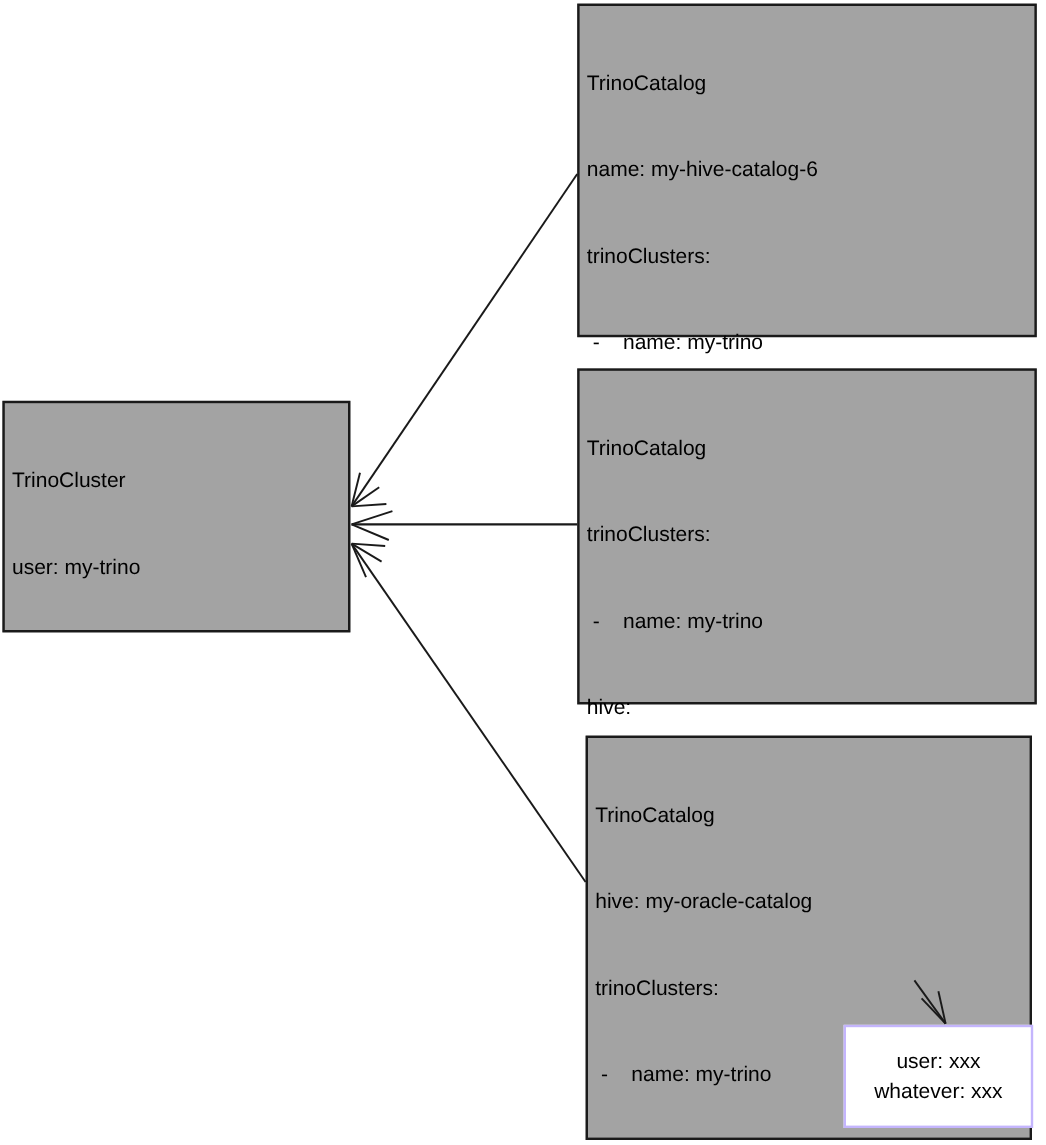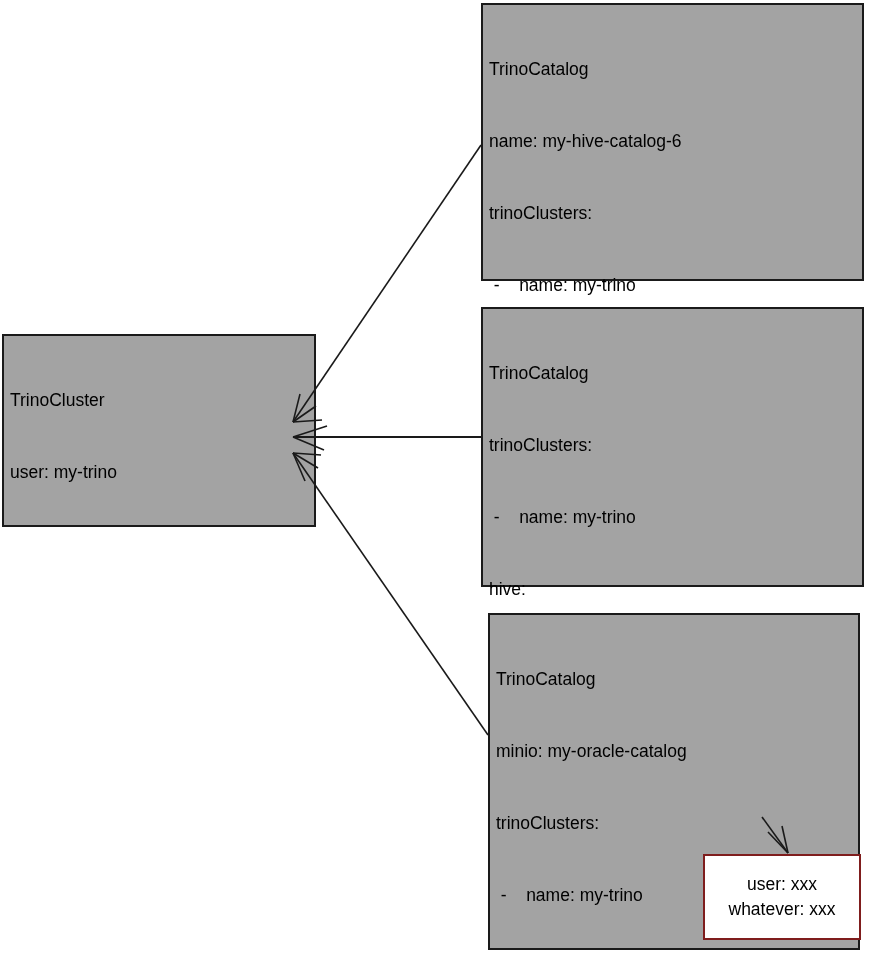--- a/index.html
+++ b/index.html
@@ -38,21 +38,21 @@
     color: #000000;
   }
   .line {
     white-space: pre;
   }
   
   .secret-box {
     position: absolute;
     box-sizing: border-box;
     background: #ffffff;
-    border: 2px solid #7f1d1d;
+    border: 2px solid #c4b5fd;
     display: flex;
     flex-direction: column;
     align-items: center;
     justify-content: center;
   }
   .secret-line {
     font-size: 17.5px;
     line-height: 25px;
     white-space: pre;
     color: #000000;
@@ -69,21 +69,21 @@
   #connectors line, #connectors polyline, #connectors path {
     stroke: #1a1a1a;
     fill: none;
   }
 </style>
 </head>
 <body>
 
 <div id="canvas">
 
-  <div class="node" style="left:2px; top:334px; width:314px; height:193px;">
+  <div class="node" style="left:2px; top:334px; width:290px; height:193px;">
     <div class="node-text">
       <div class="line">TrinoCluster</div>
       <div class="line">user: my-trino</div>
     </div>
   </div>
 
   <div class="node" style="left:481px; top:3px; width:383px; height:278px;">
     <div class="node-text">
       <div class="line">TrinoCatalog</div>
       <div class="line">name: my-hive-catalog-6</div>
@@ -105,21 +105,21 @@
       <div class="line">hive:</div>
       <div class="line">   hdfs:</div>
       <div class="line">      # TBD</div>
       <div class="line">   metastore: # whatever</div>
     </div>
   </div>
 
   <div class="node" style="left:488px; top:613px; width:372px; height:337px;">
     <div class="node-text">
       <div class="line">TrinoCatalog</div>
-      <div class="line">minio: my-oracle-catalog</div>
+      <div class="line">hive: my-oracle-catalog</div>
       <div class="line">trinoClusters:</div>
       <div class="line"> -    name: my-trino</div>
       
       
       
     </div>
 
     <div class="secret-box" style="left:213px; top:239px; width:158px; height:86px;">
       <div class="secret-line">user: xxx</div>
       <div class="secret-line">whatever: xxx</div>

